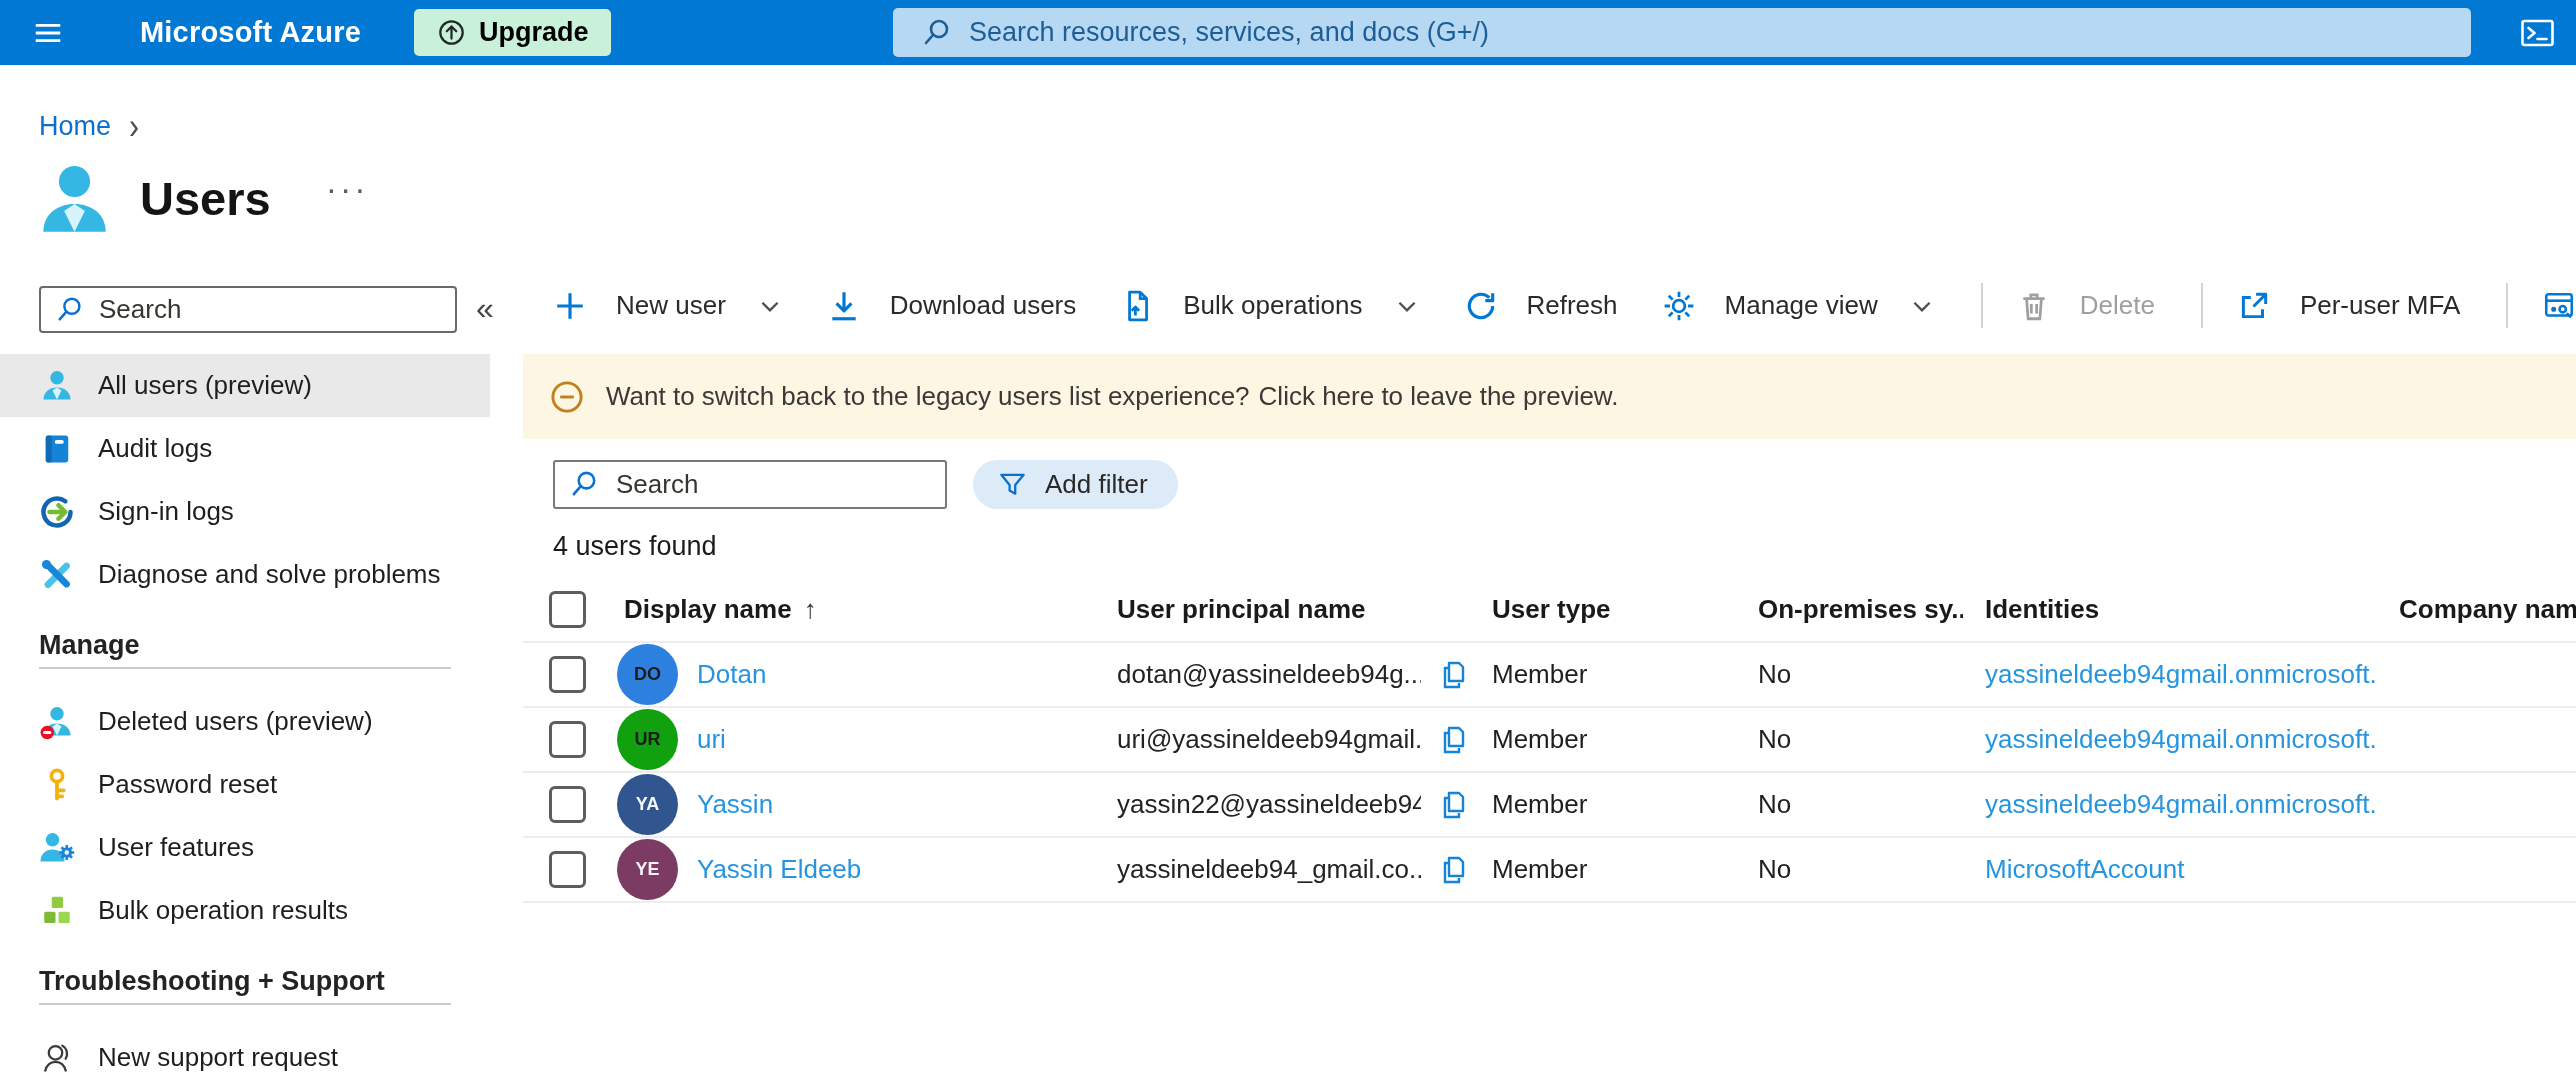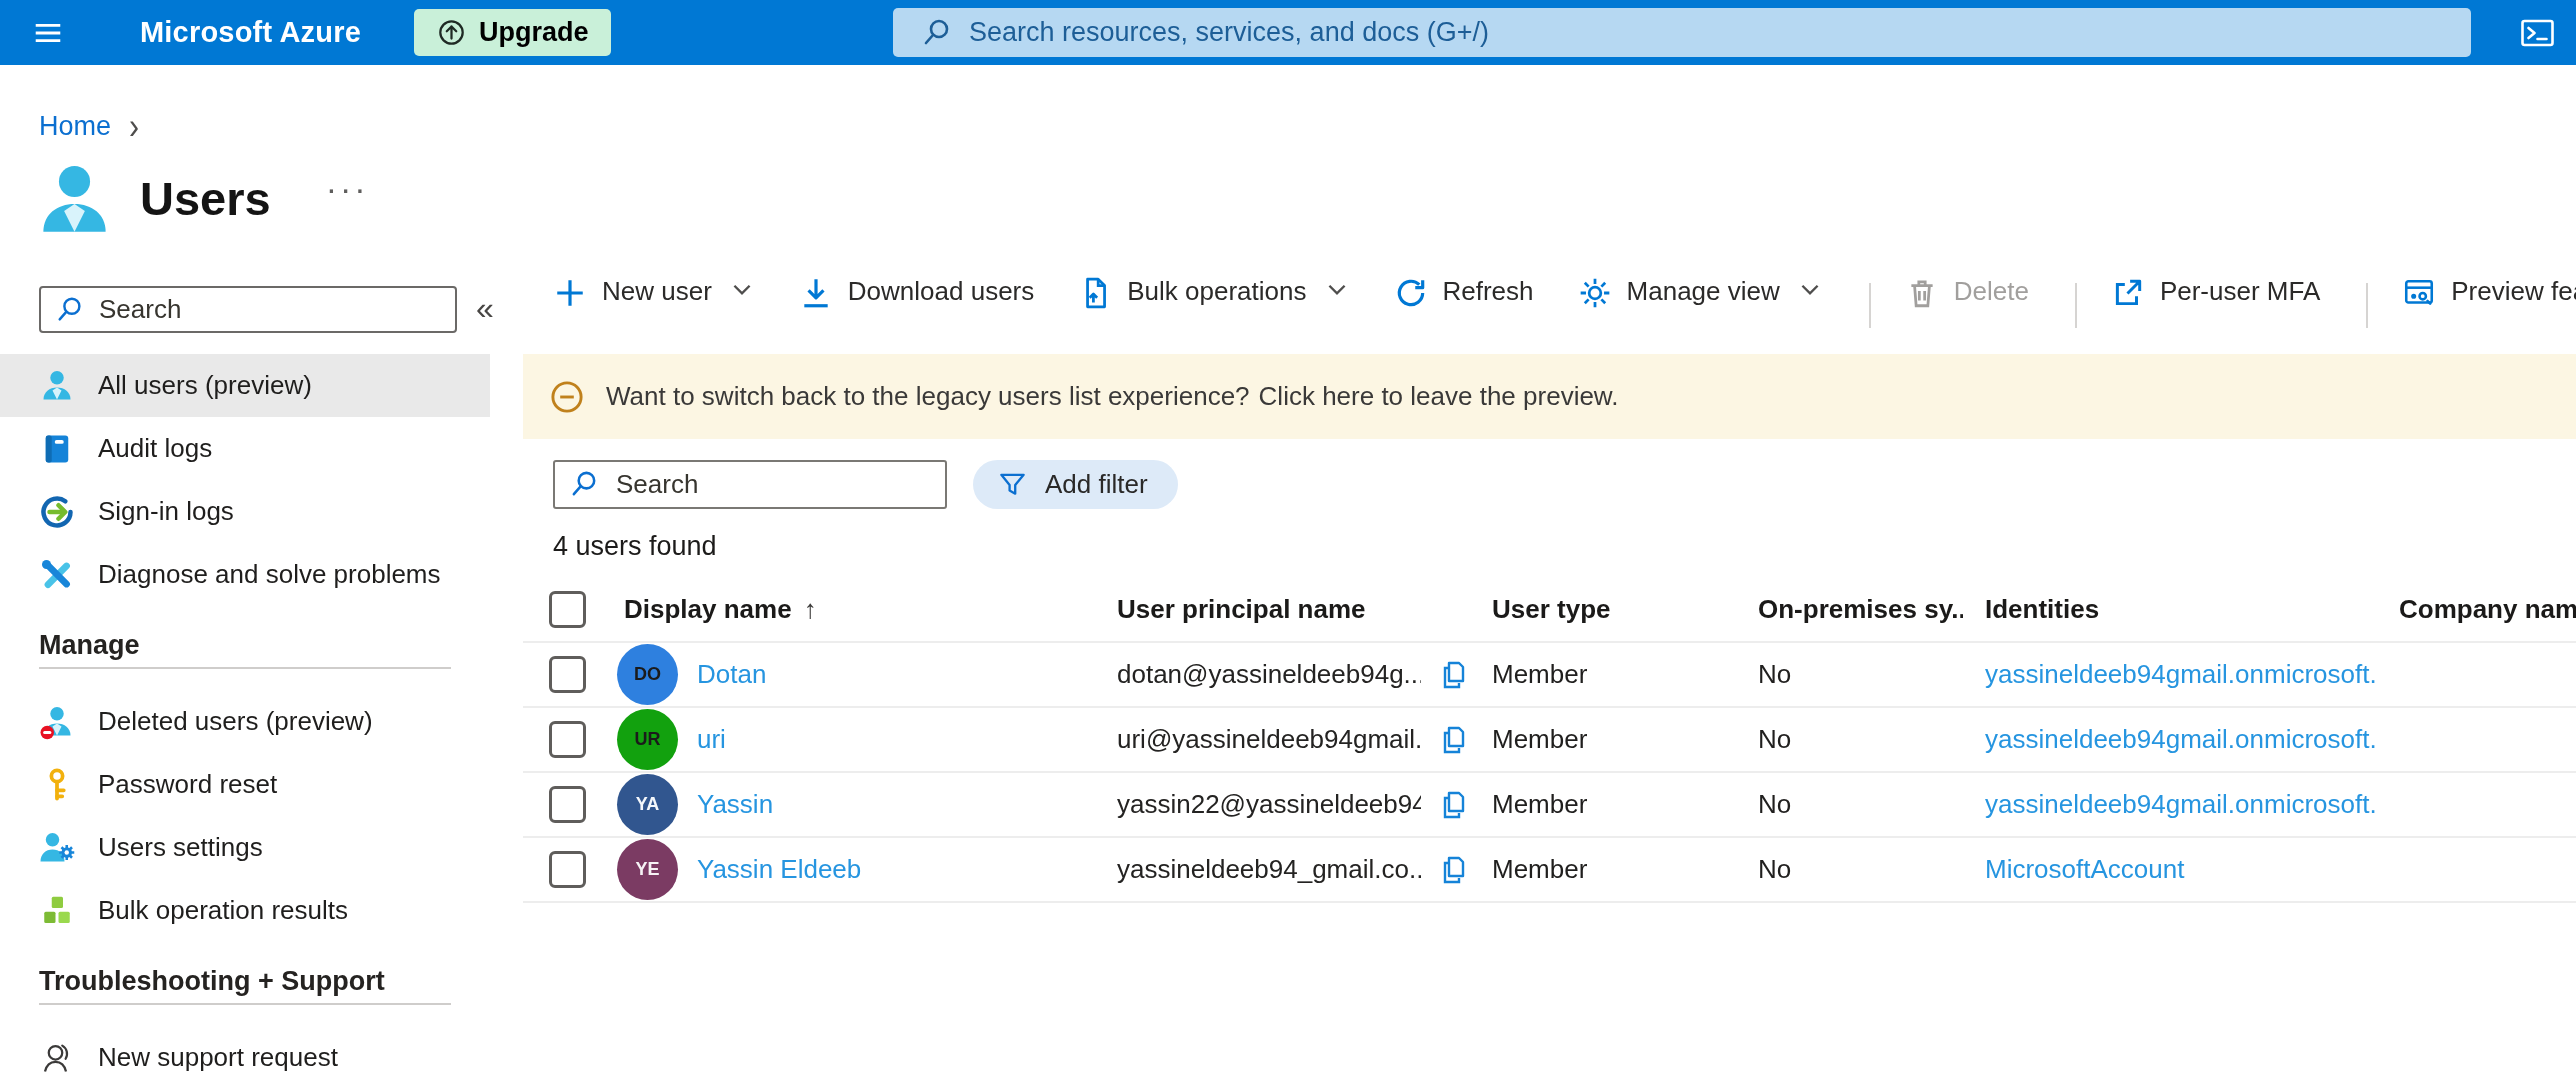--- a/index.html
+++ b/index.html
@@ -47,21 +47,21 @@
   .nav-item { height:63px; display:flex; align-items:center; padding-left:39px; gap:23px; cursor:pointer; font-size:26px; color:#1f1e1d; }
   .nav-item.selected { background:#e9e9e9; }
   .nav-item .icon-24 { width:36px; height:36px; flex:none; display:flex; }
   .nav-item .icon-24 svg { width:100%; height:100%; }
   .section-header { margin:20px 39px 0; height:39px; display:flex; align-items:center; font-size:27px; font-weight:700; color:#252321; }
   .section-divider { height:2px; background:#cfcdcb; margin:2px 39px 12px 39px; }
 
   
   main { flex:1; margin-left:33px; min-width:0; }
   .toolbar { height:61px; margin-top:3px; display:flex; align-items:center; padding-left:8px; }
-  .tb-btn { position:relative; display:flex; align-items:flex-start; gap:15px; padding:0 22px; height:59px;
+  .tb-btn { position:relative; display:flex; align-items:center; gap:29px; padding:0 22px; height:59px;
             font-size:26px; color:#2b2a29; cursor:pointer; white-space:nowrap; }
   .tb-btn .bicon { width:34px; height:34px; color:#0078d4; flex:none; display:flex; }
   .tb-btn .bicon svg { width:100%; height:100%; }
   .tb-btn .chev { display:none; width:26px; height:26px; color:#4f4e4d; margin-left:2px; }
   .tb-btn .chev svg { width:100%; height:100%; }
   .tb-btn.has-chevron .chev { display:flex; }
   .tb-btn.disabled { color:#a19f9d; cursor:default; }
   .tb-btn.disabled .bicon { color:#a19f9d; }
   .tb-btn.divider-before { margin-left:24px; padding-left:36px; }
   .tb-btn.divider-before::before { content:""; position:absolute; left:0; top:7px; width:2px; height:45px; background:#d6d4d2; }
@@ -243,21 +243,21 @@
             <svg viewBox="0 0 48 48">
               <circle cx="18" cy="13" r="9" fill="#35b7e3"></circle>
               <path d="M2 42c0-10 7-16 16-16s16 6 16 16z" fill="#35b7e3"></path>
               <g stroke="#1886d9" stroke-width="3.4">
                 <path d="M37 20v20M27 30h20M30 23l14 14M44 23L30 37"></path>
               </g>
               <circle cx="37" cy="30" r="7" fill="#1886d9"></circle>
               <circle cx="37" cy="30" r="3" fill="#fff"></circle>
             </svg>
           </span>
-          <span>Users settings</span>
+          <span>User features</span>
         </div>
         <div class="nav-item">
           <span class="icon-24">
             <svg viewBox="0 0 48 48">
               <rect x="17" y="5" width="15" height="15" rx="2" fill="#8fcc40"></rect>
               <rect x="7" y="25" width="15" height="15" rx="2" fill="#7dbb35"></rect>
               <rect x="26" y="25" width="15" height="15" rx="2" fill="#9ad94e"></rect>
             </svg>
           </span>
           <span>Bulk operation results</span>

